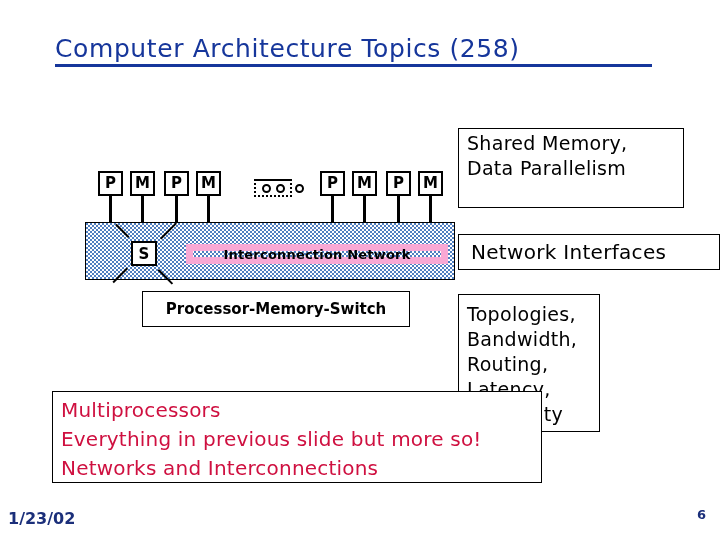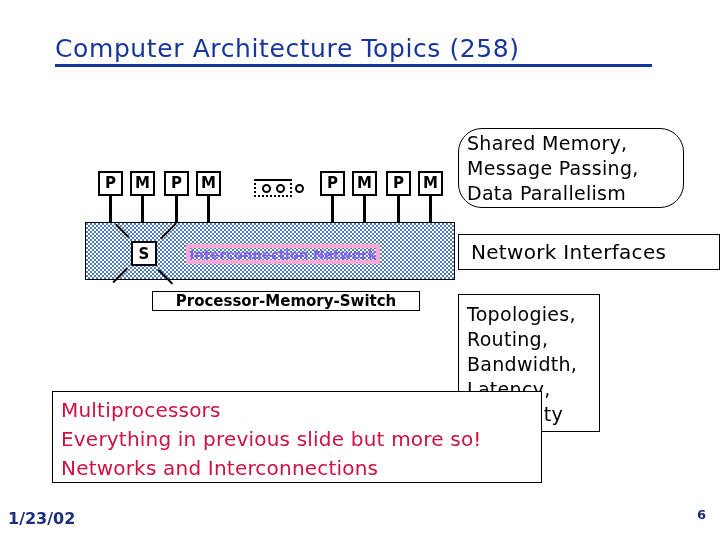--- a/index.html
+++ b/index.html
@@ -98,31 +98,31 @@
     position: absolute;
     height: 0;
     border-top: 2px solid #000;
     transform-origin: 0 0;
   }
 
   #interconnect-label {
     position: absolute;
     left: 186px;
     top: 244px;
-    width: 194px;
+    width: 262px;
     height: 20px;
     box-sizing: border-box;
-    border: 4px solid #f9a8d4;
+    border: 7px solid #f9a8d4;
     background: transparent;
     display: flex;
     align-items: center;
     justify-content: center;
     font-size: 13px;
     font-weight: bold;
-    color: #8b5cf6;
+    color: #000000;
     letter-spacing: 0.2px;
     white-space: nowrap;
   }
 
   
   #ellipsis-group {
     position: absolute;
     left: 254px;
     top: 179px;
     width: 50px;
@@ -152,43 +152,42 @@
   
   .caption-box {
     position: absolute;
     box-sizing: border-box;
     border: 1px solid #000;
     background: transparent;
     font-family: "DejaVu Sans", "Liberation Sans", sans-serif;
     color: #000;
   }
   #pms-box {
-    left: 152px;
+    left: 142px;
     top: 291px;
     width: 268px;
-    height: 20px;
+    height: 36px;
     display: flex;
     align-items: center;
     justify-content: center;
     font-size: 15px;
     font-weight: bold;
     white-space: nowrap;
   }
 
   #shared-memory-box {
     left: 458px;
     top: 128px;
     width: 226px;
     height: 80px;
     padding: 2px 4px 0 8px;
     font-size: 19px;
     font-weight: 500;
     line-height: 25px;
     letter-spacing: 0.3px;
-    border-radius: 24px;
   }
 
   #network-interfaces-box {
     left: 458px;
     top: 234px;
     width: 262px;
     height: 36px;
     display: flex;
     align-items: center;
     padding-left: 12px;
@@ -295,30 +294,29 @@
   <div class="switch-leg" style="left:128px; top:269px; width:20px; transform:rotate(135deg);"></div>
   <div class="switch-leg" style="left:159px; top:269px; width:20px; transform:rotate(45deg);"></div>
   <div id="switch-box">S</div>
 
   <div id="interconnect-label">Interconnection Network</div>
 
   <div class="caption-box" id="pms-box">Processor-Memory-Switch</div>
 
   <div class="caption-box" id="shared-memory-box">
     <span class="ln">Shared Memory,</span>
-    <span class="ln">Message Passing,</span>
     <span class="ln">Data Parallelism</span>
   </div>
 
   <div class="caption-box" id="network-interfaces-box">Network Interfaces</div>
 
   <div class="caption-box" id="topologies-box">
     <span class="ln">Topologies,</span>
+    <span class="ln">Bandwidth,</span>
     <span class="ln">Routing,</span>
-    <span class="ln">Bandwidth,</span>
     <span class="ln">Latency,</span>
     <span class="ln">Reliability</span>
   </div>
 
   <div class="caption-box" id="multiprocessors-box">
     <span class="ln">Multiprocessors</span>
     <span class="ln">Everything in previous slide but more so!</span>
     <span class="ln">Networks and Interconnections</span>
   </div>
 

